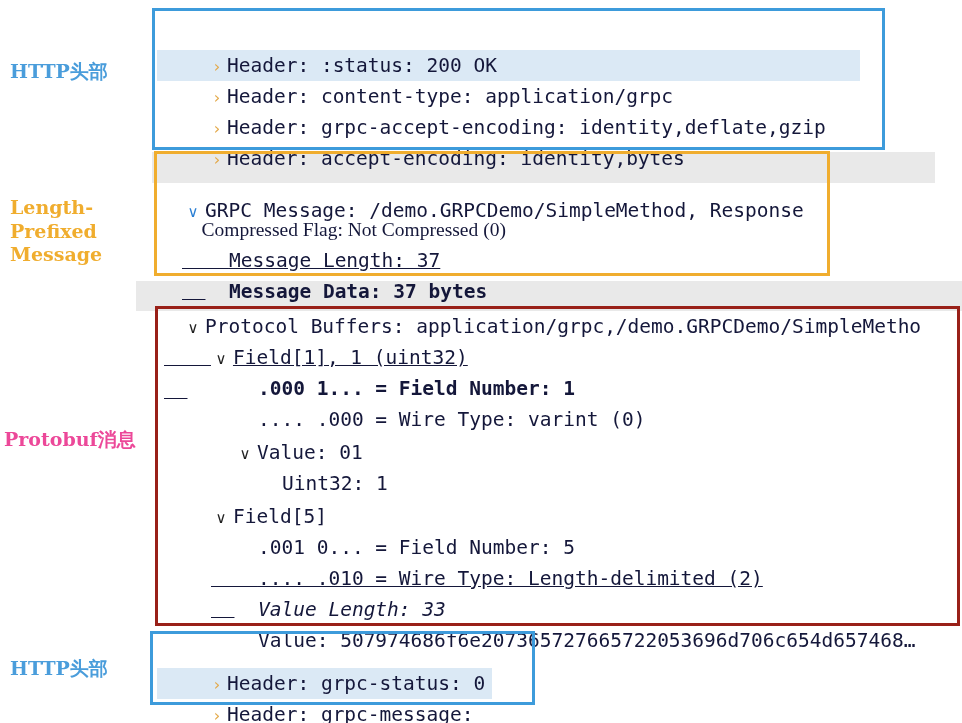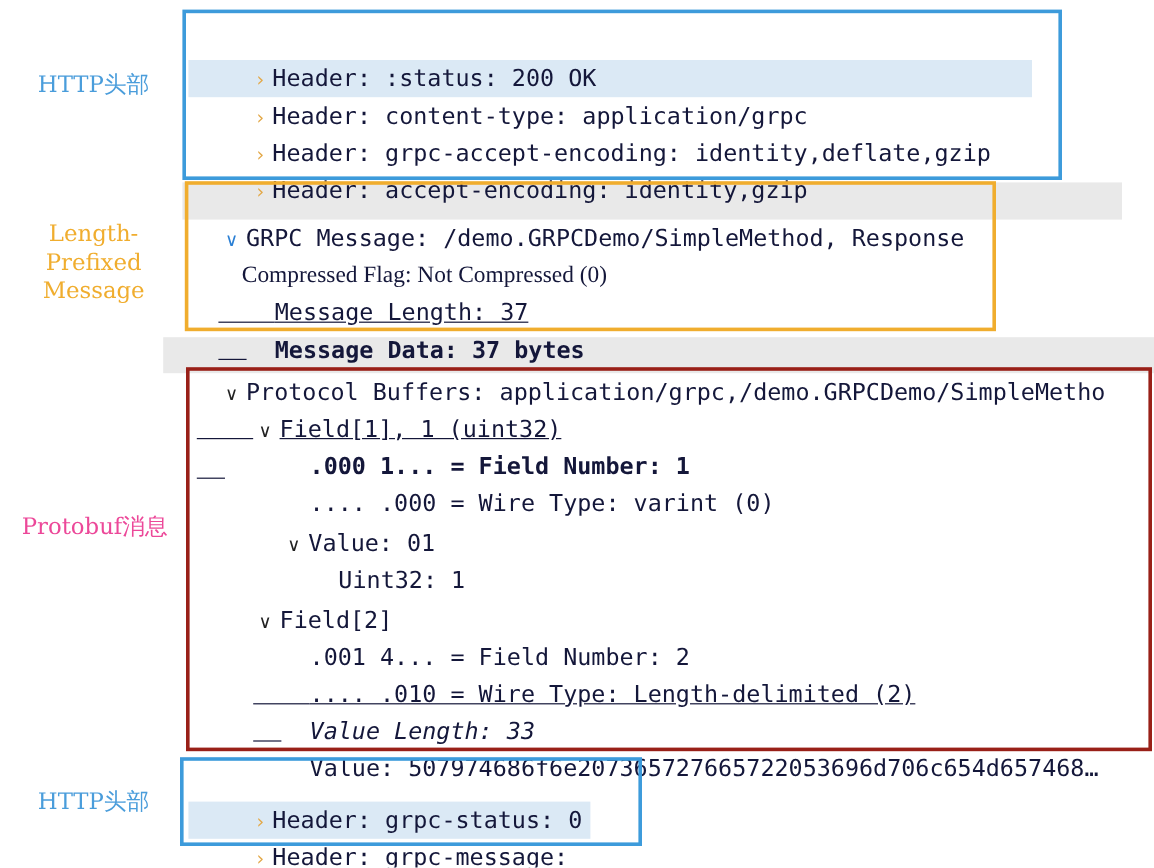--- a/index.html
+++ b/index.html
@@ -70,22 +70,21 @@
     z-index: 3;
     pointer-events: none;
   }
   .box-blue   { border: 3px solid #3d9bdb; }
   .box-orange { border: 3px solid #f0ad2e; }
   .box-red    { border: 3px solid #992018; }
 
   
   .annot {
     position: absolute;
-    text-align: center;
-    font-weight: normal;
+    font-weight: bold;
     z-index: 4;
     line-height: 1.25;
   }
   .annot-blue {
     color: #4a9ddb;
     font-family: "DejaVu Serif", "Liberation Serif", serif;
     font-size: 19px;
   }
   .annot-orange {
     color: #f0ad2e;
@@ -119,24 +118,24 @@
 
   <div class="row" style="left:160px; top:50px;">
     <span class="arrow collapsed">›</span><span>Header: content-type: application/grpc</span>
   </div>
 
   <div class="row" style="left:160px; top:81px;">
     <span class="arrow collapsed">›</span><span>Header: grpc-accept-encoding: identity,deflate,gzip</span>
   </div>
 
   <div class="row" style="left:160px; top:112px;">
-    <span class="arrow collapsed">›</span><span>Header: accept-encoding: identity,gzip</span>
-  </div>
-
-  <div class="row" style="left:136px; top:152px;">
+    <span class="arrow collapsed">›</span><span>Header: accept-encoding: identity,bytes</span>
+  </div>
+
+  <div class="row" style="left:136px; top:164px;">
     <span class="arrow blue">∨</span><span style="display:inline-block;width:2px;"></span><span>GRPC Message: /demo.GRPCDemo/SimpleMethod, Response</span>
   </div>
 
   <div class="row" style="left:182px; top:183px;font-family:Liberation Serif, serif;">
     <span>Compressed Flag: Not Compressed (0)</span>
   </div>
 
   <div class="row" style="left:182px; top:214px;text-decoration:underline;">
     <span>Message Length: 37</span>
   </div>
@@ -163,25 +162,25 @@
 
   <div class="row" style="left:188px; top:406px;">
     <span class="arrow dark">∨</span><span style="display:inline-block;width:2px;"></span><span>Value: 01</span>
   </div>
 
   <div class="row" style="left:235px; top:437px;">
     <span>Uint32: 1</span>
   </div>
 
   <div class="row" style="left:164px; top:470px;">
-    <span class="arrow dark">∨</span><span style="display:inline-block;width:2px;"></span><span>Field[2]</span>
+    <span class="arrow dark">∨</span><span style="display:inline-block;width:2px;"></span><span>Field[5]</span>
   </div>
 
   <div class="row" style="left:211px; top:501px;">
-    <span>.001 4... = Field Number: 2</span>
+    <span>.001 0... = Field Number: 5</span>
   </div>
 
   <div class="row" style="left:211px; top:532px;text-decoration:underline;">
     <span>.... .010 = Wire Type: Length-delimited (2)</span>
   </div>
 
   <div class="row" style="left:211px; top:563px;font-style:italic;">
     <span>Value Length: 33</span>
   </div>
 
@@ -204,21 +203,21 @@
 <div class="box box-orange" style="left:154px; top:151px; width:676px; height:125px;"></div>
 
 <div class="box box-red" style="left:155px; top:306px; width:805px; height:320px;"></div>
 
 <div class="box box-blue" style="left:150px; top:631px; width:385px; height:74px;"></div>
 
 <div class="annot annot-blue" style="left:10px; top:60px; width:136px;">
   <span>HTTP头部</span>
 </div>
 
-<div class="annot annot-orange" style="left:10px; top:160px; width:136px; white-space:pre-line;">
+<div class="annot annot-orange" style="left:10px; top:172px; width:136px; white-space:pre-line;">
   <span>Length-
 Prefixed
 Message</span>
 </div>
 
 <div class="annot annot-red" style="left:4px; top:428px; width:150px;">
   <span>Protobuf消息</span>
 </div>
 
 <div class="annot annot-blue" style="left:10px; top:657px; width:136px;">

